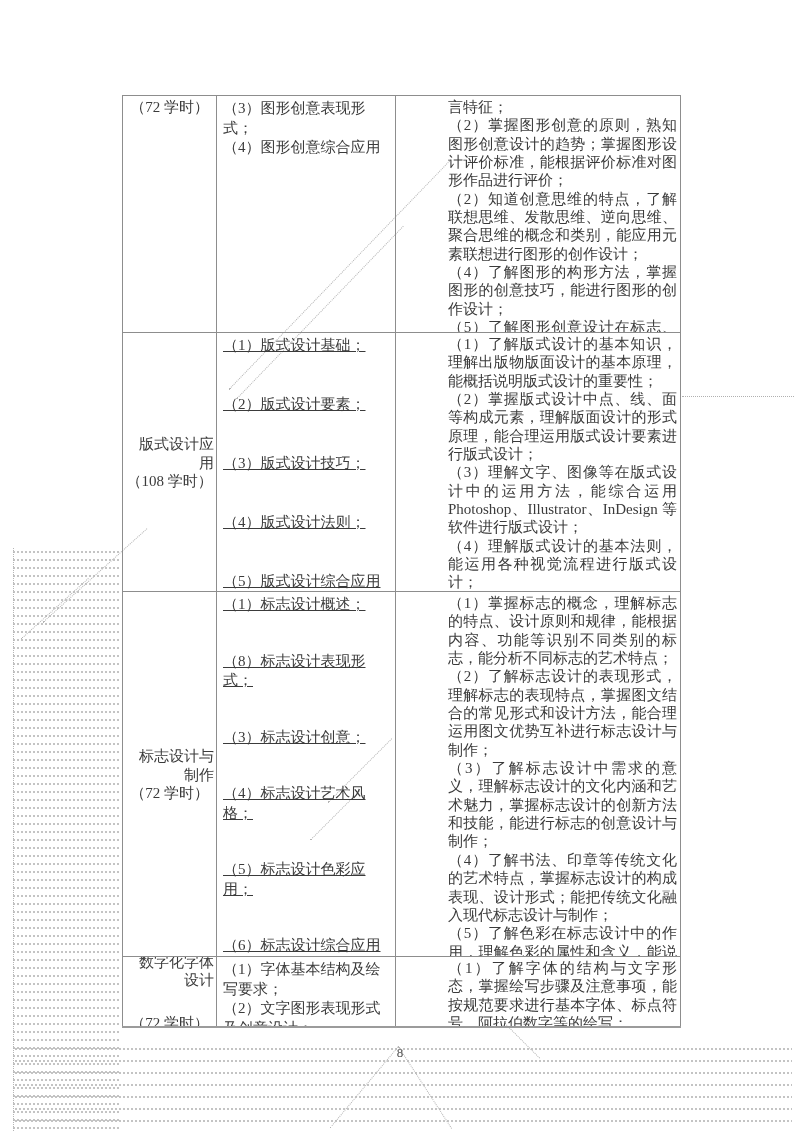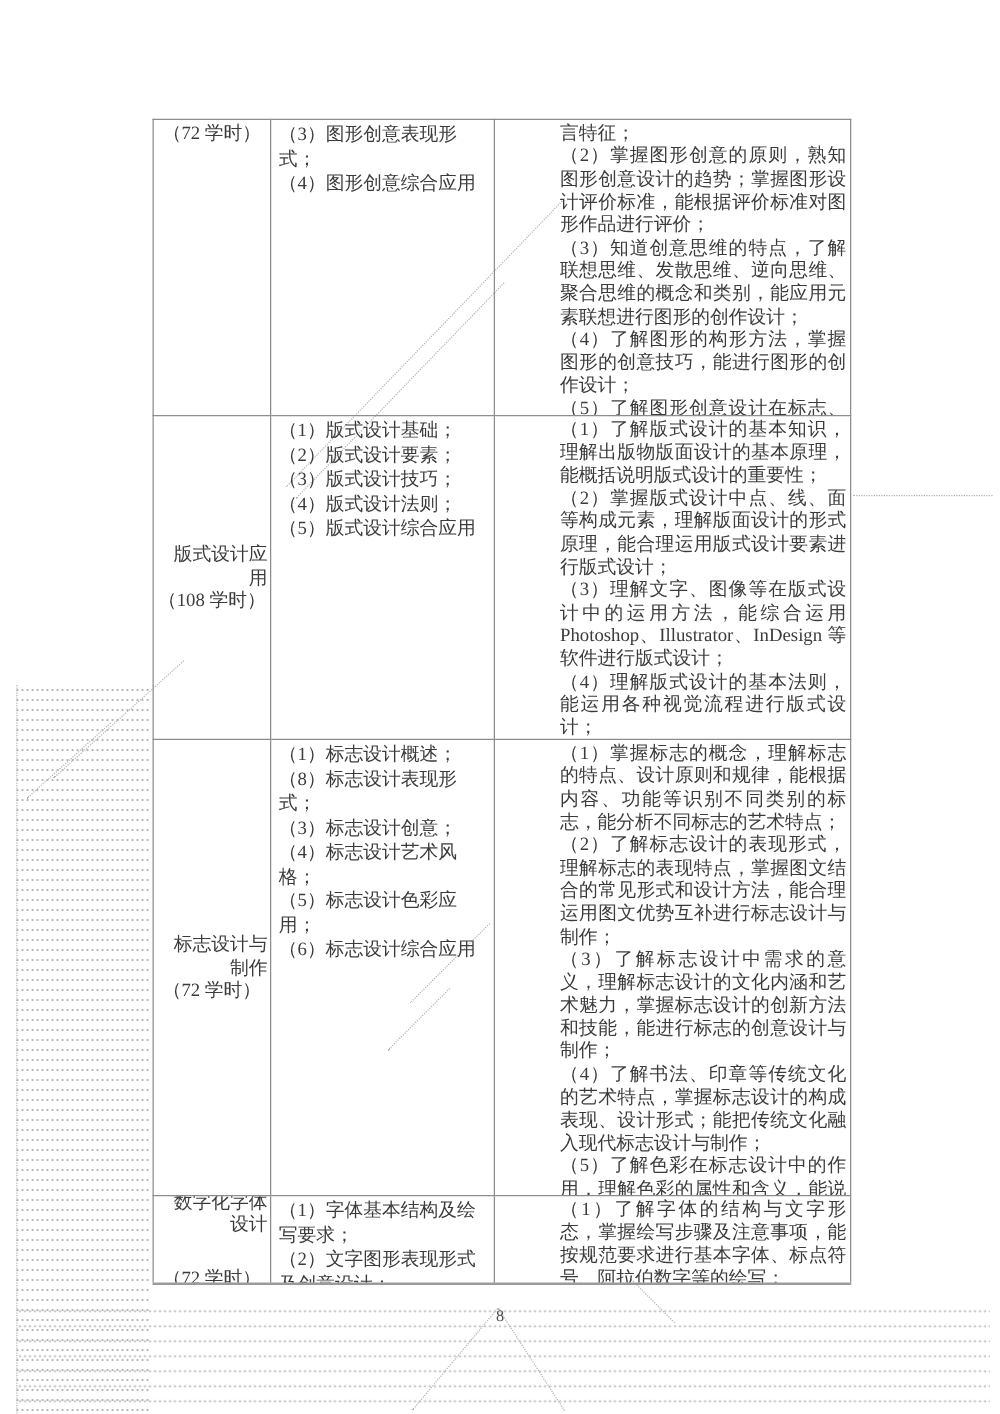--- a/index.html
+++ b/index.html
@@ -41,21 +41,21 @@
   col.c1 { width:94px; } col.c2 { width:179px; } col.c3 { width:285px; }
   .cell { box-sizing:border-box; overflow:hidden; }
   .h1 { height:236px; } .h2 { height:258px; } .h3 { height:364px; } .h4 { height:69px;gap:24px; }
 
   .cc { display:flex; flex-direction:column; align-items:center; text-align:right; padding:2px 2px 0; }
   .cc.mid { justify-content:center; }
   .course-name  { font-size:15px; line-height:18.5px; }
   .course-hours { font-size:15px; line-height:18.5px; white-space:nowrap; }
 
   .tc { padding:3px 2px 0 6px; }
-  .tc.mid { display:flex; flex-direction:column; justify-content:flex-start; }
+  .tc.mid { display:flex; flex-direction:column; justify-content:space-between;text-decoration:underline; }
   .tc p { margin:0; font-size:15px; line-height:19.5px; }
 
   .rc { padding:2px 3px 0 4px;margin-left:48px; }
   .rc p { margin:0; font-size:15px; line-height:18.35px; text-align:justify; }
 
   .page-number {
     position:absolute; left:0; right:0; top:1045px; z-index:2;
     text-align:center; font-size:13px; color:#4e4e4e;
   }
 </style>
@@ -95,21 +95,21 @@
         <td>
           <div class="cell h1 tc">
             <p>（3）图形创意表现形式；</p>
             <p>（4）图形创意综合应用</p>
           </div>
         </td>
         <td>
           <div class="cell h1 rc">
             <p>言特征；</p>
             <p>（2）掌握图形创意的原则，熟知图形创意设计的趋势；掌握图形设计评价标准，能根据评价标准对图形作品进行评价；</p>
-            <p>（3）知道创意思维的特点，了解联想思维、发散思维、逆向思维、聚合思维的概念和类别，能应用元素联想进行图形的创作设计；</p>
+            <p>（2）知道创意思维的特点，了解联想思维、发散思维、逆向思维、聚合思维的概念和类别，能应用元素联想进行图形的创作设计；</p>
             <p>（4）了解图形的构形方法，掌握图形的创意技巧，能进行图形的创作设计；</p>
             <p>（5）了解图形创意设计在标志、文字、广告和包装中应用，能对优秀作品进行分析，阐述图形创意对其产生的意义，能临摹、借鉴优秀作品，进行图形的创意设计、制作</p>
           </div>
         </td>
       </tr>
 
       <tr>
         <td>
           <div class="cell h2 cc mid">
             <div class="course-name">版式设计应用</div>

